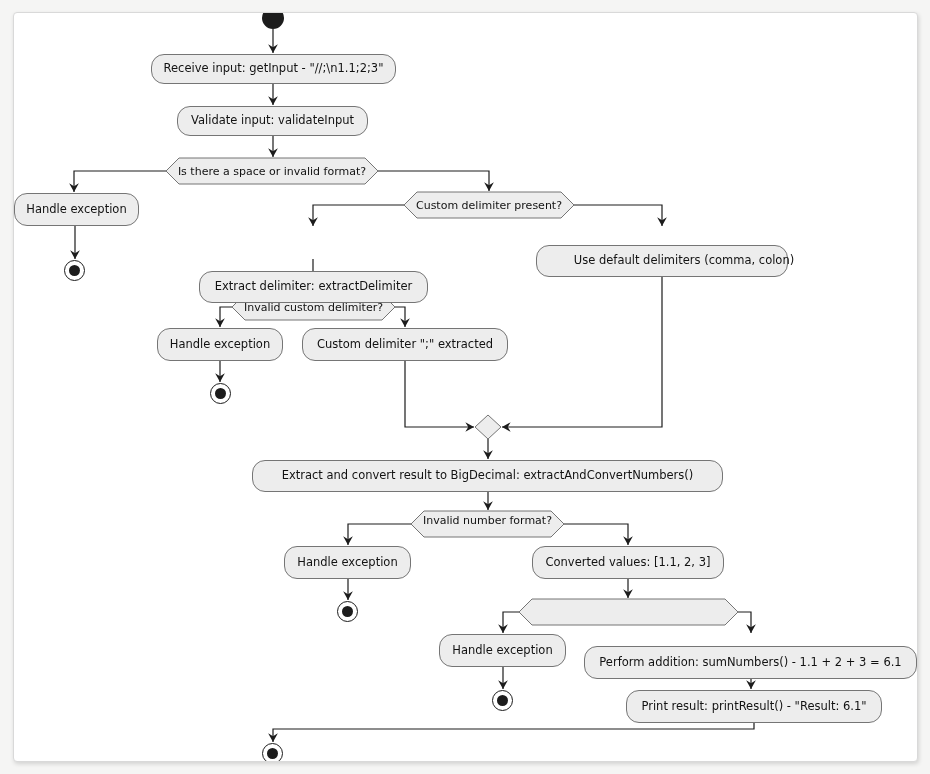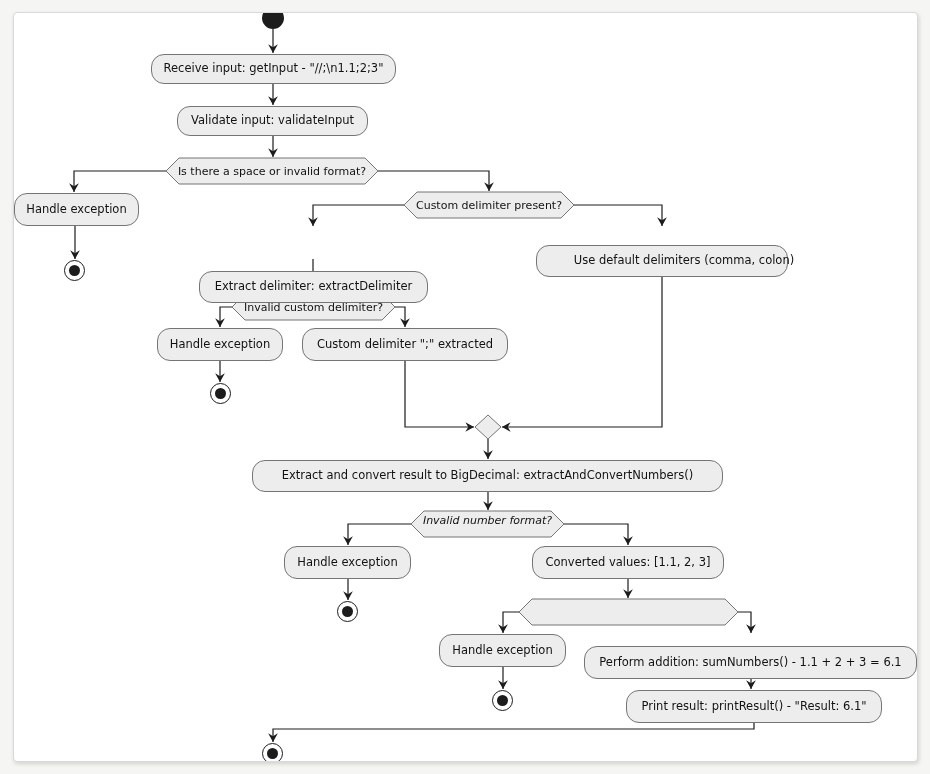--- a/index.html
+++ b/index.html
@@ -116,15 +116,15 @@
   <div class="node" style="left:238px;top:447px;width:471px;height:32px;">Extract and convert result to BigDecimal: extractAndConvertNumbers()</div>
   <div class="node" style="left:270px;top:533px;width:127px;height:33px;">Handle exception</div>
   <div class="node" style="left:518px;top:533px;width:192px;height:33px;">Converted values: [1.1, 2, 3]</div>
   <div class="node" style="left:425px;top:621px;width:127px;height:33px;">Handle exception</div>
   <div class="node" style="left:570px;top:621px;width:333px;height:33px;margin-top:12px;">Perform addition: sumNumbers() - 1.1 + 2 + 3 = 6.1</div>
   <div class="node" style="left:612px;top:677px;width:256px;height:33px;">Print result: printResult() - "Result: 6.1"</div>
 
   <div class="hexlabel" style="left:152px;top:145px;width:212px;height:26px;">Is there a space or invalid format?</div>
   <div class="hexlabel" style="left:390px;top:179px;width:170px;height:26px;text-align:center;">Custom delimiter present?</div>
   <div class="hexlabel" style="left:218px;top:281px;width:163px;height:26px;text-align:right;">Invalid custom delimiter?</div>
-  <div class="hexlabel" style="left:397px;top:498px;width:153px;height:18px;font-style:italic;">Invalid number format?</div>
+  <div class="hexlabel" style="left:397px;top:498px;width:153px;height:18px;">Invalid number format?</div>
 
 </div>
 
 </body></html>

